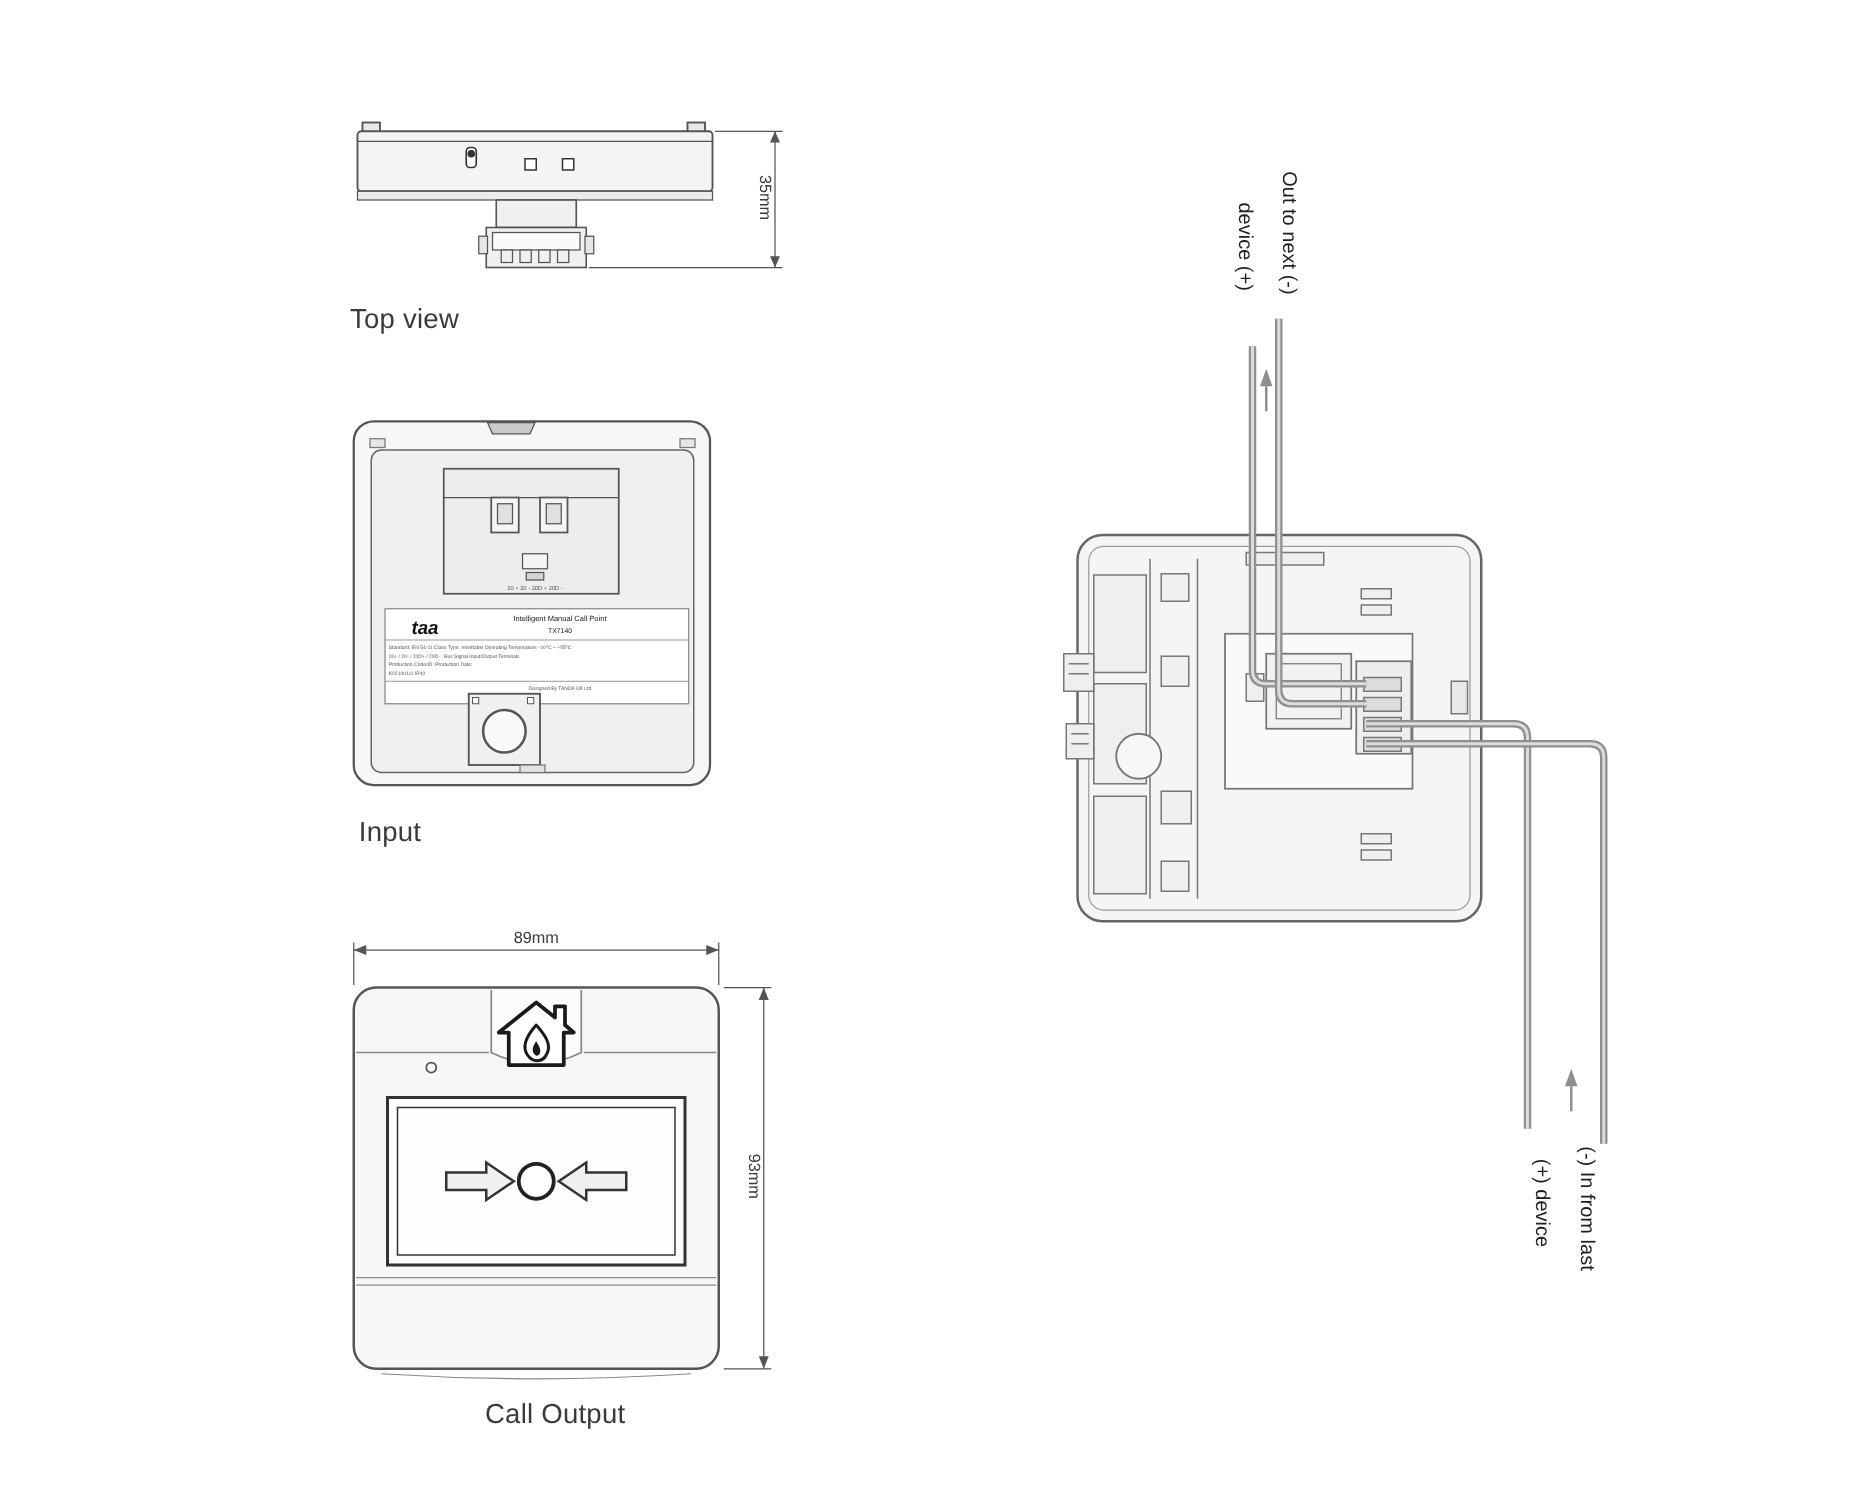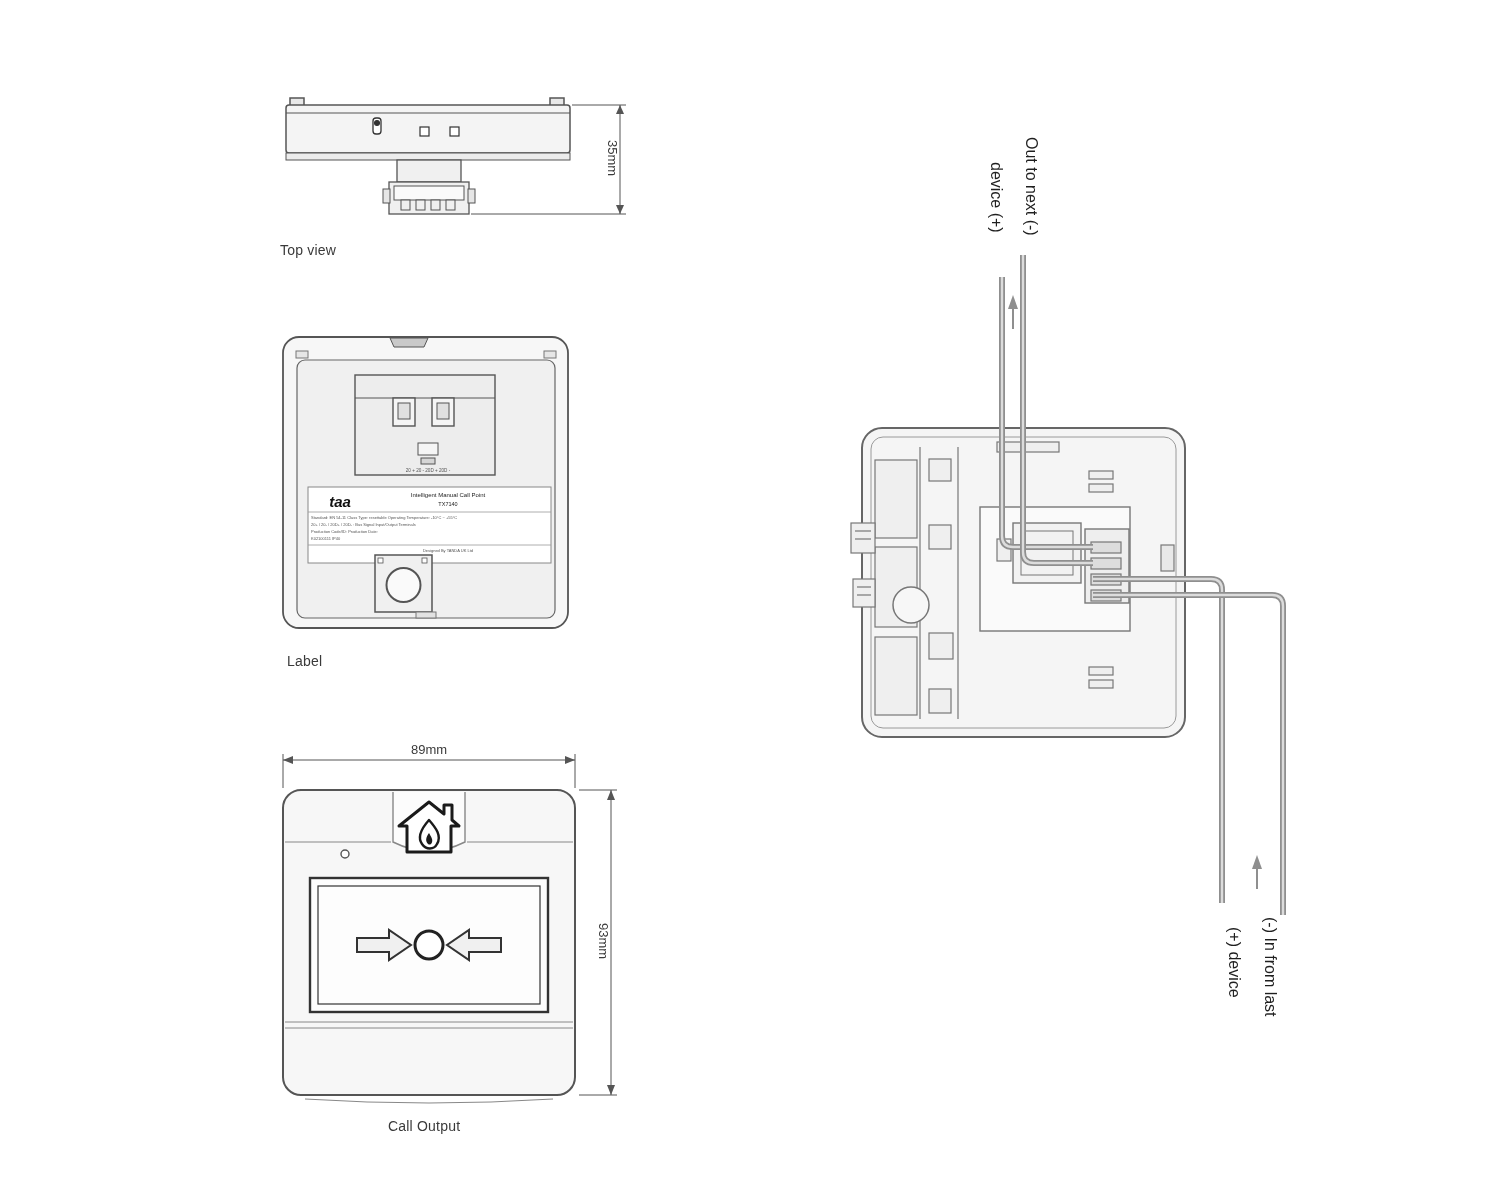--- a/index.html
+++ b/index.html
@@ -1,19 +1,19 @@
 <!DOCTYPE html>
 <html><head>
 <meta charset="utf-8">
 <style>
   html,body{margin:0;padding:0;background:#ffffff;}
   #canvas{position:relative;width:1490px;height:1190px;background:#ffffff;overflow:hidden;
           font-family:"Liberation Sans",sans-serif;color:#333;}
   .abs{position:absolute;}
-  .caption{position:absolute;font-size:14px;color:#3a3a3a;letter-spacing:.2px;}
+  .caption{position:absolute;font-size:22px;color:#3a3a3a;letter-spacing:.2px;}
   svg text{font-family:"Liberation Sans",sans-serif;fill:#2b2b2b;}
   .dimtext{font-size:13px;fill:#3a3a3a;}
   .wirelabel{font-size:16px;fill:#1f1f1f;}
   .tiny{font-size:4px;fill:#555;}
 </style>
 </head>
 <body>
 
 <div id="canvas">
 
@@ -86,21 +86,21 @@
       <text class="tiny" x="178" y="227" text-anchor="middle">Designed By TANDA UK Ltd</text>
     </g>
     <g stroke="#555" stroke-width="1.5" fill="#f0f0f0">
       <rect x="105" y="230" width="57" height="57"></rect>
       <rect x="108" y="233" width="5" height="5" stroke-width=".8" fill="#fff"></rect>
       <rect x="152" y="233" width="5" height="5" stroke-width=".8" fill="#fff"></rect>
       <circle cx="133.5" cy="260" r="17" fill="#fafafa" stroke-width="2"></circle>
     </g>
     <rect x="146" y="287" width="20" height="6" fill="#e2e2e2" stroke="#777" stroke-width="1"></rect>
   </svg>
-  <div class="caption" style="left:287px;top:653px">Label</div>
+  <div class="caption" style="left:287px;top:653px">Input</div>
 
   <svg class="abs" style="left:265px;top:730px" width="380" height="420" viewBox="0 0 380 420">
     <g stroke="#555" stroke-width="1" fill="none">
       <line x1="18" y1="58" x2="18" y2="24"></line>
       <line x1="310" y1="58" x2="310" y2="24"></line>
       <line x1="18" y1="30" x2="310" y2="30"></line>
       <path d="M18,30 l10,-4 v8 z" fill="#555" stroke="none"></path>
       <path d="M310,30 l-10,-4 v8 z" fill="#555" stroke="none"></path>
     </g>
     <text class="dimtext" x="164" y="24" text-anchor="middle">89mm</text>

